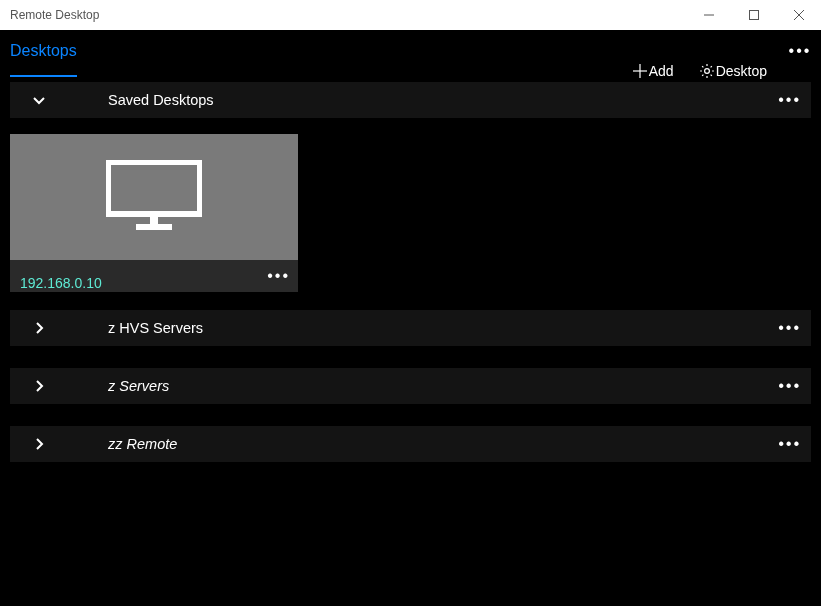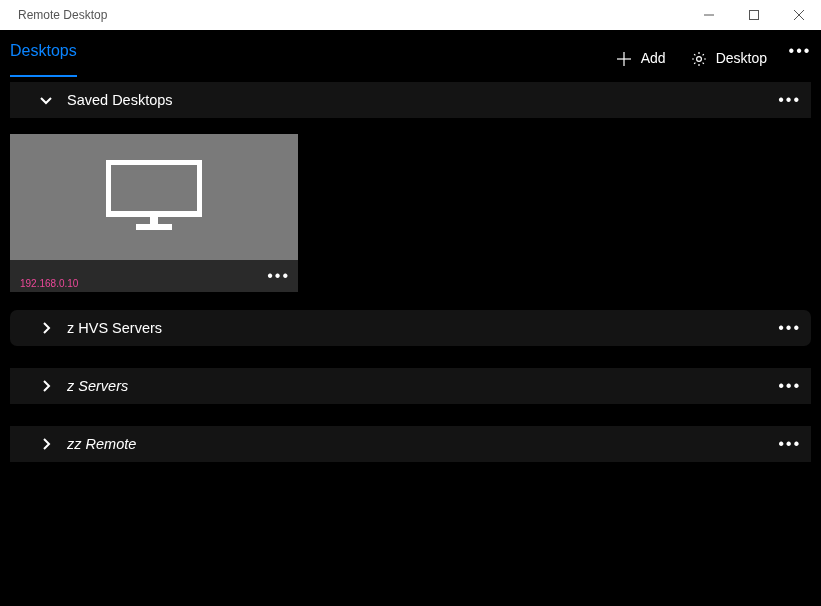--- a/index.html
+++ b/index.html
@@ -1,55 +1,55 @@
 <!DOCTYPE html>
 <html><head>
 <meta charset="utf-8">
 <style>
   * { margin: 0; padding: 0; box-sizing: border-box; font-family: "Segoe UI", Arial, sans-serif; }
   body { width: 821px; height: 606px; background: #000; overflow: hidden; }
 
   
-  .titlebar { height: 30px; background: #fff; display: flex; align-items: center; color: #555; font-size: 12px; padding-left: 8px; }
+  .titlebar { height: 30px; background: #fff; display: flex; align-items: center; color: #555; font-size: 12px; }
   .titlebar .title { padding-left: 10px; flex: 1; }
   .titlebar .winbtn { width: 45px; height: 30px; display: flex; align-items: center; justify-content: center; color: #555; }
   .titlebar .winbtn svg { stroke: #555; }
 
   
   .header { height: 42px; background: #000; display: flex; align-items: center; color: #fff; }
   .tab { height: 51px; display: flex; align-items: center; padding: 0 10px 0 10px; position: relative; }
   .tab-label { color: #0a84ff; font-size: 16px; font-weight: 500; }
   .tab-underline { position: absolute; bottom: 0; left: 10px; right: 10px; height: 2px; background: #0a84ff; }
   .header-spacer { flex: 1; }
-  .hbtn { display: flex; align-items: flex-start; height: 42px; padding: 0 12px; gap: 8px; cursor: default; margin-top: 40px; }
+  .hbtn { display: flex; align-items: center; height: 42px; padding: 0 12px; cursor: default; margin-top: 40px; }
   .hbtn .icon { display: flex; align-items: center; justify-content: center; width: 18px; height: 18px; }
   .hbtn-label { font-size: 14px; color: #fff; }
   .more-dots { width: 42px; display: flex; align-items: center; justify-content: center; letter-spacing: 2px; font-size: 16px; }
 
   
   .content { padding: 10px 10px 0 10px; }
 
   .group-header {
     height: 36px; background: #141414; display: flex; align-items: center;
-    padding: 0 8px 0 27px; color: #fff; margin-bottom: 4px;
+    padding: 0 8px 0 20px; color: #fff; margin-bottom: 4px; gap: 48px;
   }
   .group-header + .group-header,
   .group-gap { margin-top: 22px; font-style: italic; }
   .chev { width: 18px; height: 18px; display: flex; align-items: center; justify-content: center; margin-right: 12px; }
   .group-label { font-size: 14.5px; flex: 1; }
   .group-more { width: 30px; text-align: right; letter-spacing: 2px; font-size: 16px; color: #fff; padding-right: 2px; }
 
   .tile-row { margin-top: 16px; }
   .tile { width: 288px; background: #2a2a2a; }
   .tile-preview { height: 126px; background: #7a7a7a; display: flex; align-items: center; justify-content: center; }
   .tile-footer { height: 32px; display: flex; align-items: center; padding: 0 8px 0 10px; }
-  .tile-label { font-size: 10px; color: #ec4899; flex: 1; margin-top: 14px; }
+  .tile-label { font-size: 14px; color: #5eead4; flex: 1; margin-top: 14px; }
   .tile-more { letter-spacing: 2px; font-size: 16px; color: #fff; }
 
-  .after-tile { margin-top: 18px; border-radius: 7px; }
+  .after-tile { margin-top: 18px; }
 </style>
 </head>
 <body>
 
 <div class="titlebar">
   <div class="title">Remote Desktop</div>
   <div class="winbtn">
     <svg width="10" height="10" viewBox="0 0 10 10">
         <line x1="0" y1="5" x2="10" y2="5" stroke-width="1"></line>
       </svg>

